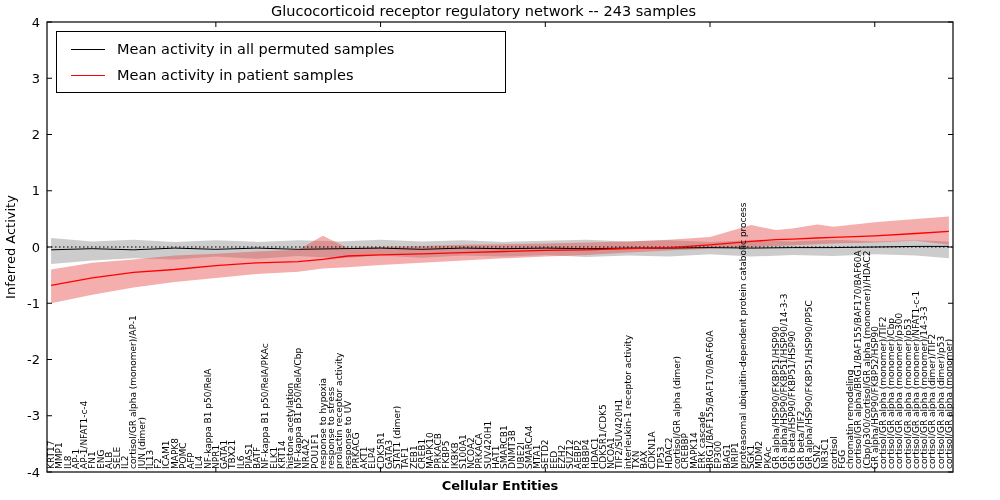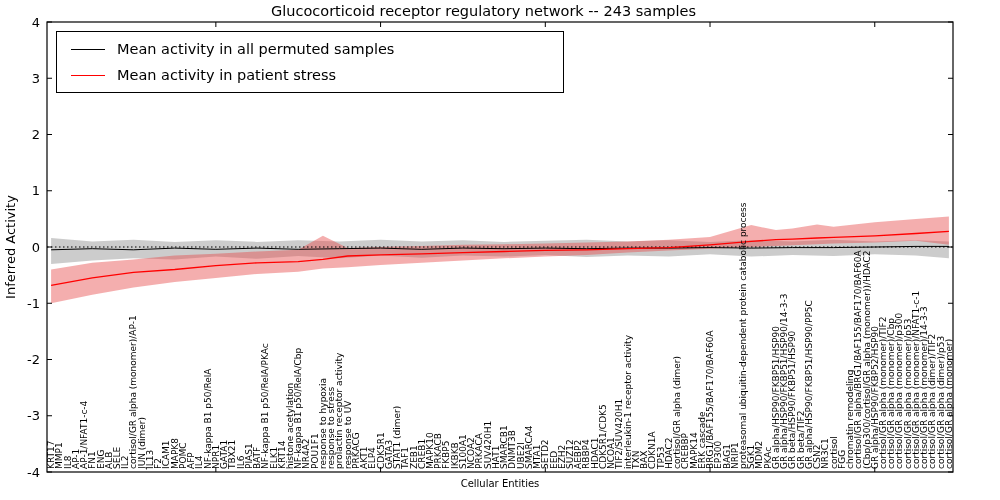--- a/index.html
+++ b/index.html
@@ -2,23 +2,23 @@
 <html><head>
 <meta charset="utf-8">
 <style>
   html,body{margin:0;padding:0;background:#ffffff;}
   #figure{position:relative;width:1000px;height:500px;background:#ffffff;overflow:hidden;
           font-family:"DejaVu Sans","Liberation Sans",sans-serif;color:#000;}
   #chart-title{position:absolute;top:3px;left:0;width:967px;text-align:center;
                font-size:14.5px;}
   #y-axis-label{position:absolute;left:10px;top:247px;transform:translate(-50%,-50%) rotate(-90deg);
                 font-size:13px;white-space:nowrap;}
-  #x-axis-label{position:absolute;top:478px;left:0;width:1000px;text-align:center;font-size:10px;}
+  #x-axis-label{position:absolute;top:478px;left:0;width:1000px;text-align:center;font-size:13px;font-weight:bold;}
   #plot-svg{position:absolute;left:0;top:0;}
-  #legend{position:absolute;left:56px;top:31px;width:508px;height:62px;background:#ffffff;
+  #legend{position:absolute;left:56px;top:31px;width:450px;height:62px;background:#ffffff;
           border:1.5px solid #000;box-sizing:border-box;display:flex;flex-direction:column;
           justify-content:space-around;padding:4px 0;}
   .legend-row{display:flex;align-items:center;font-size:14.5px;line-height:1;}
   .legend-swatch{display:inline-block;width:34px;height:0;border-top:1.6px solid #000;
                  margin-left:14px;margin-right:12px;}
 </style>
 </head>
 <body>
 
 <div id="figure">
@@ -180,16 +180,16 @@
   <div id="chart-title">Glucocorticoid receptor regulatory network -- 243 samples</div>
   <div id="y-axis-label">Inferred Activity</div>
   <div id="x-axis-label">Cellular Entities</div>
   <div id="legend">
     <div class="legend-row">
       <span class="legend-swatch" style="border-top-color: rgb(0, 0, 0);"></span>
       <span>Mean activity in all permuted samples</span>
     </div>
     <div class="legend-row">
       <span class="legend-swatch" style="border-top-color: rgb(255, 0, 0);"></span>
-      <span>Mean activity in patient stress</span>
+      <span>Mean activity in patient samples</span>
     </div>
   </div>
 </div>
 
 </body></html>

